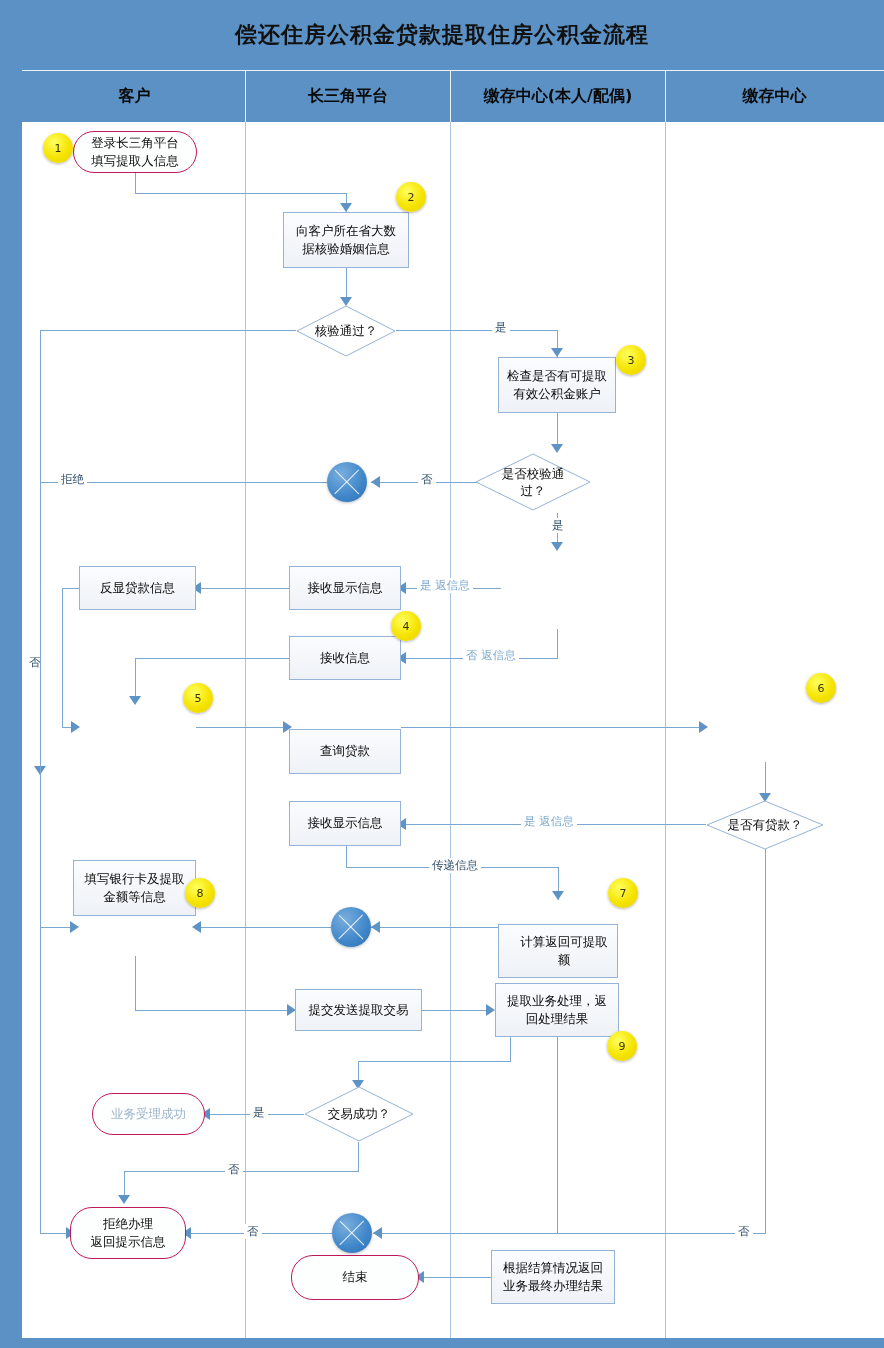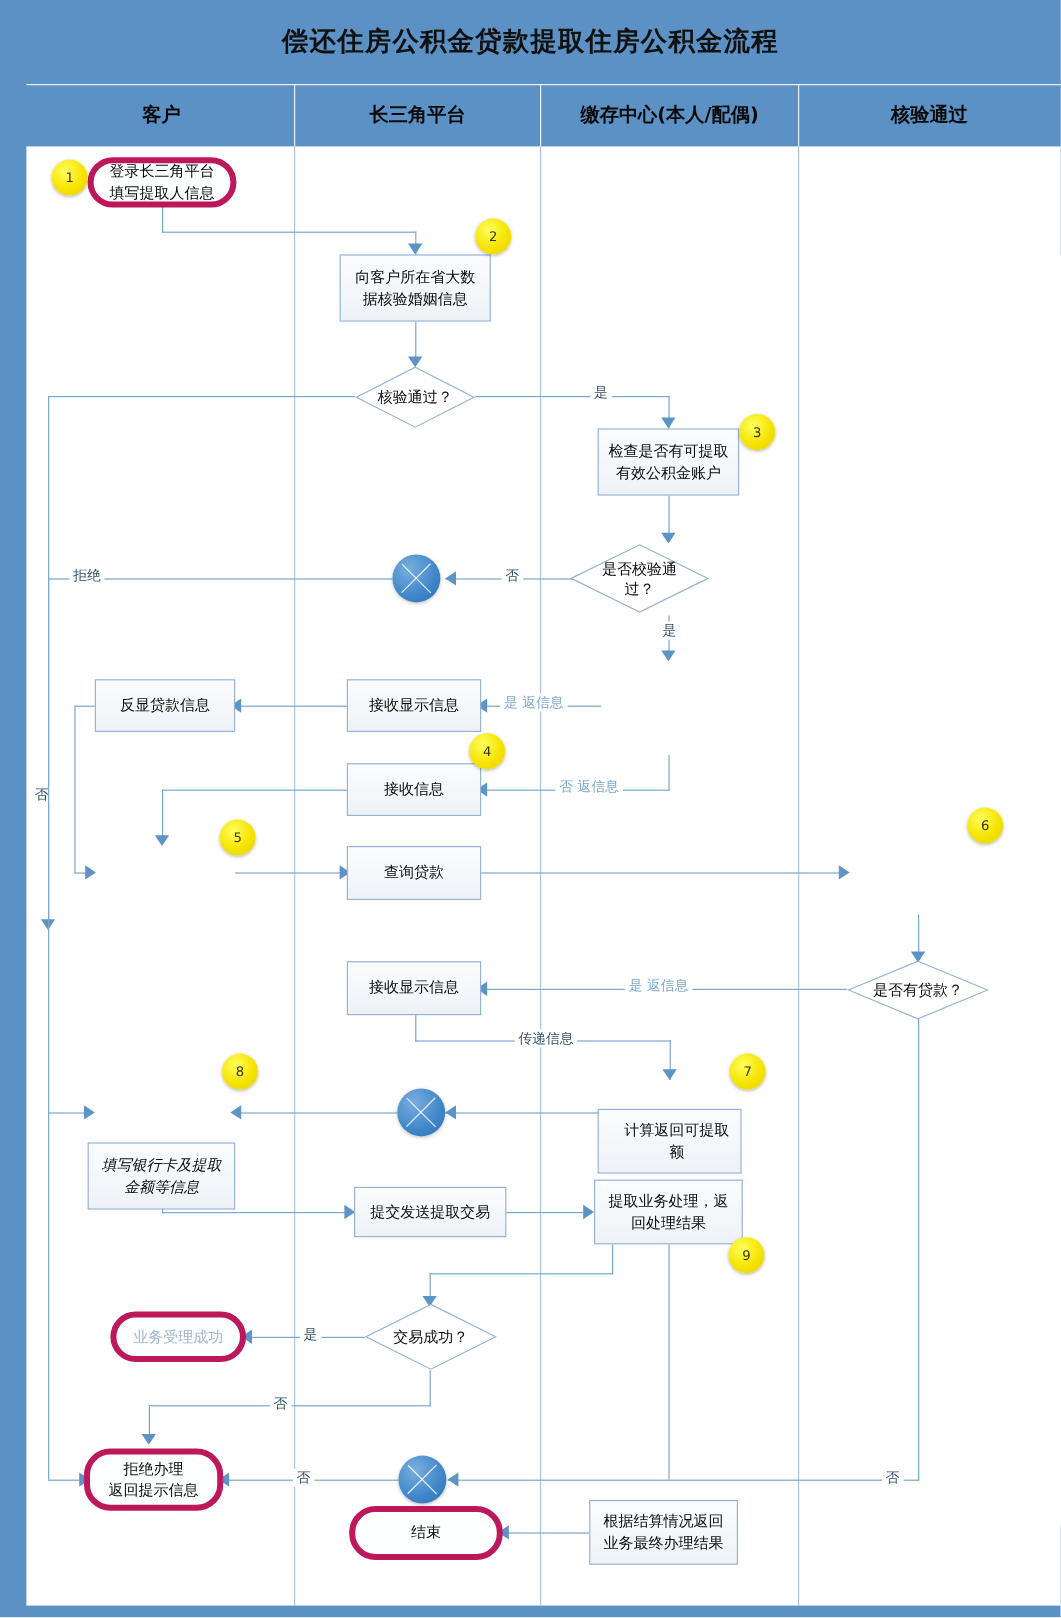--- a/index.html
+++ b/index.html
@@ -21,21 +21,21 @@
             text-align:center;font-size:16px;color:#0a0a0a;font-weight:bold;}
   .hdr-sep{position:absolute;top:70px;width:1px;height:52px;background:#e8f0f8;}
   .col-sep{position:absolute;top:122px;width:1px;height:1216px;background:#a9c5e0;}
 
   
   .node{position:absolute;box-sizing:border-box;display:flex;align-items:center;
         justify-content:center;text-align:center;font-size:12.5px;color:#0a0a0a;
         line-height:1.45;padding:2px 4px;}
   .rect{background:linear-gradient(180deg,#fbfcfe 0%,#eef2f7 100%);
         border:1px solid #95b3d7;}
-  .round{background:#fdfefe;border:5px solid #be185d;border-radius:22px;justify-content:center;}
+  .round{background:#fdfefe;border:1px solid #be185d;border-radius:22px;justify-content:center;}
   .round-gray{color:#9fb6cc;}
   .diamond-wrap{position:absolute;}
   .diamond-wrap svg{position:absolute;left:0;top:0;}
   .diamond-label{position:absolute;left:0;top:0;width:100%;height:100%;
                  display:flex;align-items:center;justify-content:center;
                  text-align:center;font-size:12.5px;color:#0a0a0a;line-height:1.4;}
 
   
   .xnode{position:absolute;border-radius:50%;
          background:radial-gradient(circle at 35% 30%,#79aede 0%,#3f86c9 60%,#2f6fb0 100%);
@@ -74,21 +74,21 @@
 
   <div class="frame"></div>
   <div class="title-band"></div>
   <div class="title-text">偿还住房公积金贷款提取住房公积金流程</div>
   <div class="hdr-band"></div>
   <div class="frame-inner"></div>
 
   <div class="hdr-cell" style="left:24px;width:221px;">客户</div>
   <div class="hdr-cell" style="left:451px;width:214px;">缴存中心(本人/配偶)</div>
   <div class="hdr-cell" style="left:246px;width:204px;">长三角平台</div>
-  <div class="hdr-cell" style="left:666px;width:217px;">核验通过</div>
+  <div class="hdr-cell" style="left:666px;width:217px;">缴存中心</div>
   <div class="hdr-sep" style="left:245px;"></div>
   <div class="hdr-sep" style="left:450px;"></div>
   <div class="hdr-sep" style="left:665px;"></div>
 
   <div class="col-sep" style="left:245px;"></div>
   <div class="col-sep" style="left:450px;"></div>
   <div class="col-sep" style="left:665px;"></div>
 
   <div class="ln lnv" style="left:135px;top:172px;height:22px;"></div>
   <div class="ln lnh" style="left:135px;top:193px;width:212px;"></div>
@@ -255,21 +255,21 @@
     <span>接收信息</span>
   </div>
   <div class="badge" style="left:391px;top:611px;">4</div>
 
   <div class="node rect" style="left:79px;top:566px;width:117px;height:44px;">
     <span>反显贷款信息</span>
   </div>
 
   <div class="badge" style="left:183px;top:683px;">5</div>
 
-  <div class="node rect" style="left:289px;top:705px;width:112px;height:45px;">
+  <div class="node rect" style="left:289px;top:729px;width:112px;height:45px;">
     <span>查询贷款</span>
   </div>
 
   <div class="badge" style="left:806px;top:673px;">6</div>
 
   <div class="diamond-wrap" style="left:706px;top:800px;width:118px;height:50px;">
     <svg width="118" height="50" viewBox="0 0 118 50">
         <polygon points="59,1 117,25 59,49 1,25" fill="#ffffff" stroke="#95b3d7" stroke-width="1"></polygon>
       </svg>
     <div class="diamond-label">
@@ -281,21 +281,21 @@
     <span>接收显示信息</span>
   </div>
 
   <div class="node rect" style="left:498px;top:924px;width:120px;height:54px;padding-left:16px;">
     <span>计算返回可提取额</span>
   </div>
   <div class="badge" style="left:608px;top:878px;">7</div>
 
   <div class="xnode" style="left:331px;top:907px;width:40px;height:40px;"></div>
 
-  <div class="node rect" style="left:73px;top:952px;width:123px;height:56px;font-style:italic;">
+  <div class="node rect" style="left:73px;top:860px;width:123px;height:56px;">
     <span>填写银行卡及提取<br>金额等信息</span>
   </div>
   <div class="badge" style="left:185px;top:878px;">8</div>
 
   <div class="node rect" style="left:295px;top:989px;width:127px;height:42px;">
     <span>提交发送提取交易</span>
   </div>
 
   <div class="node rect" style="left:495px;top:983px;width:124px;height:54px;">
     <span>提取业务处理，返<br>回处理结果</span>

